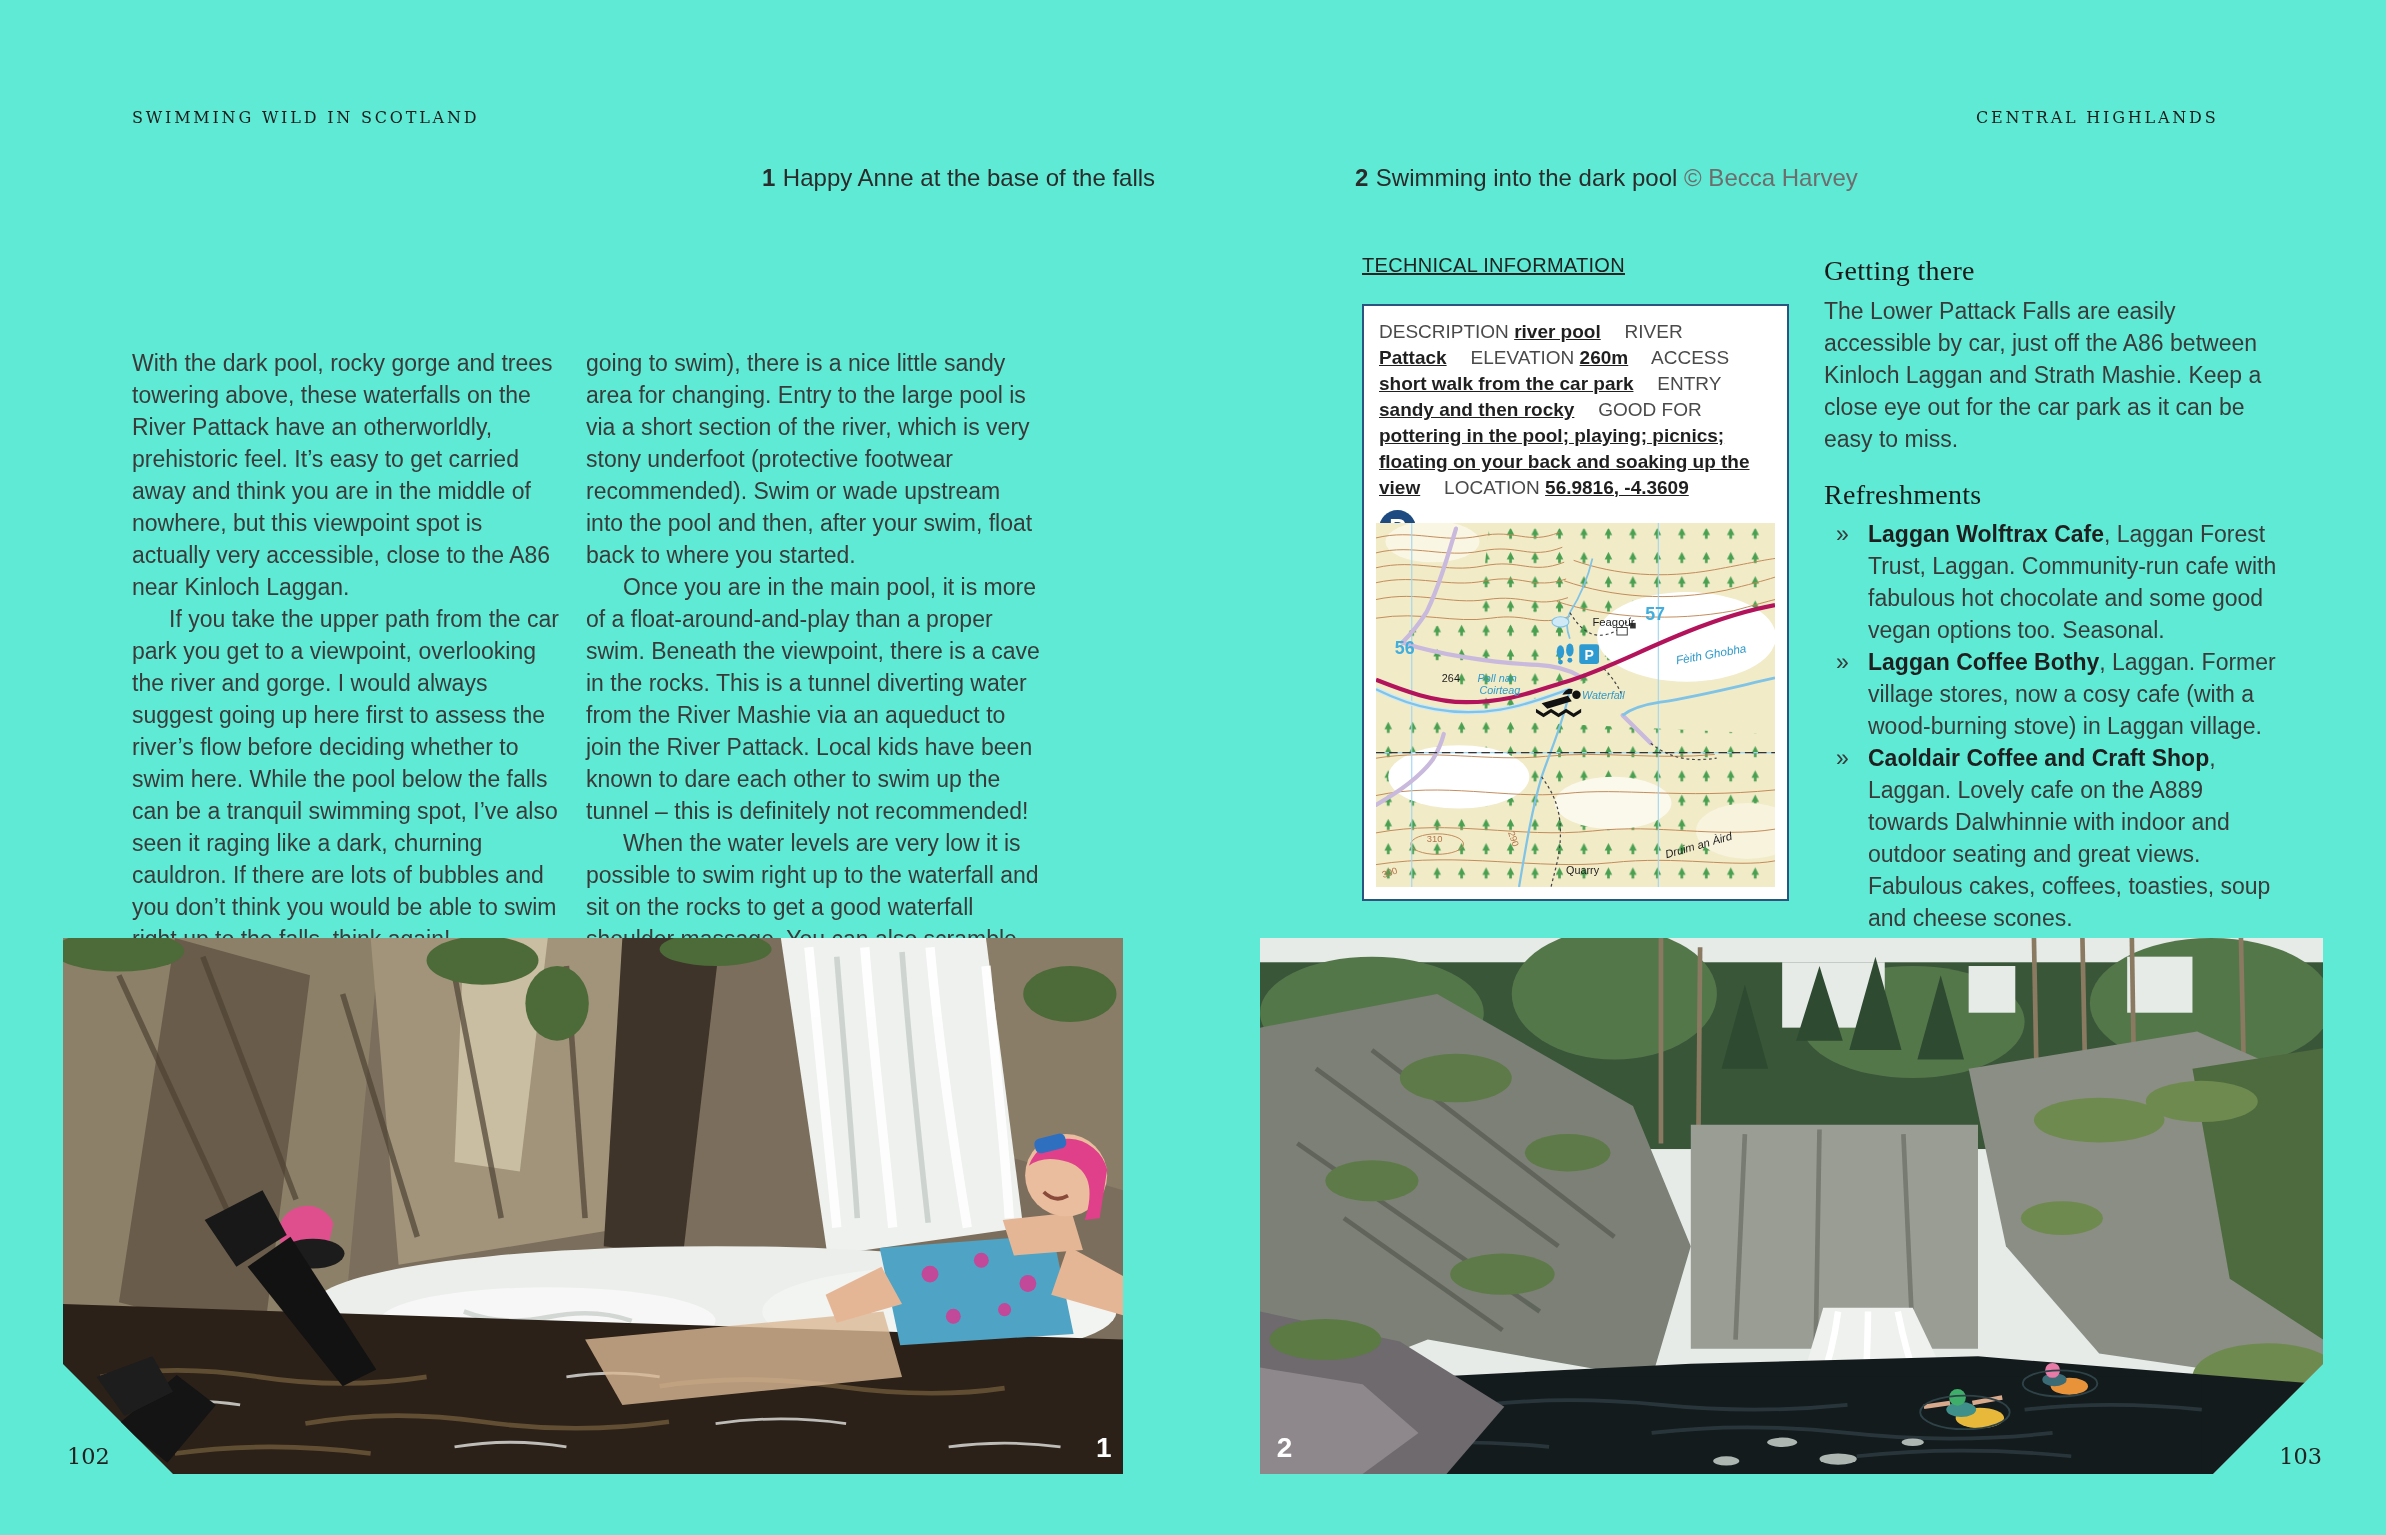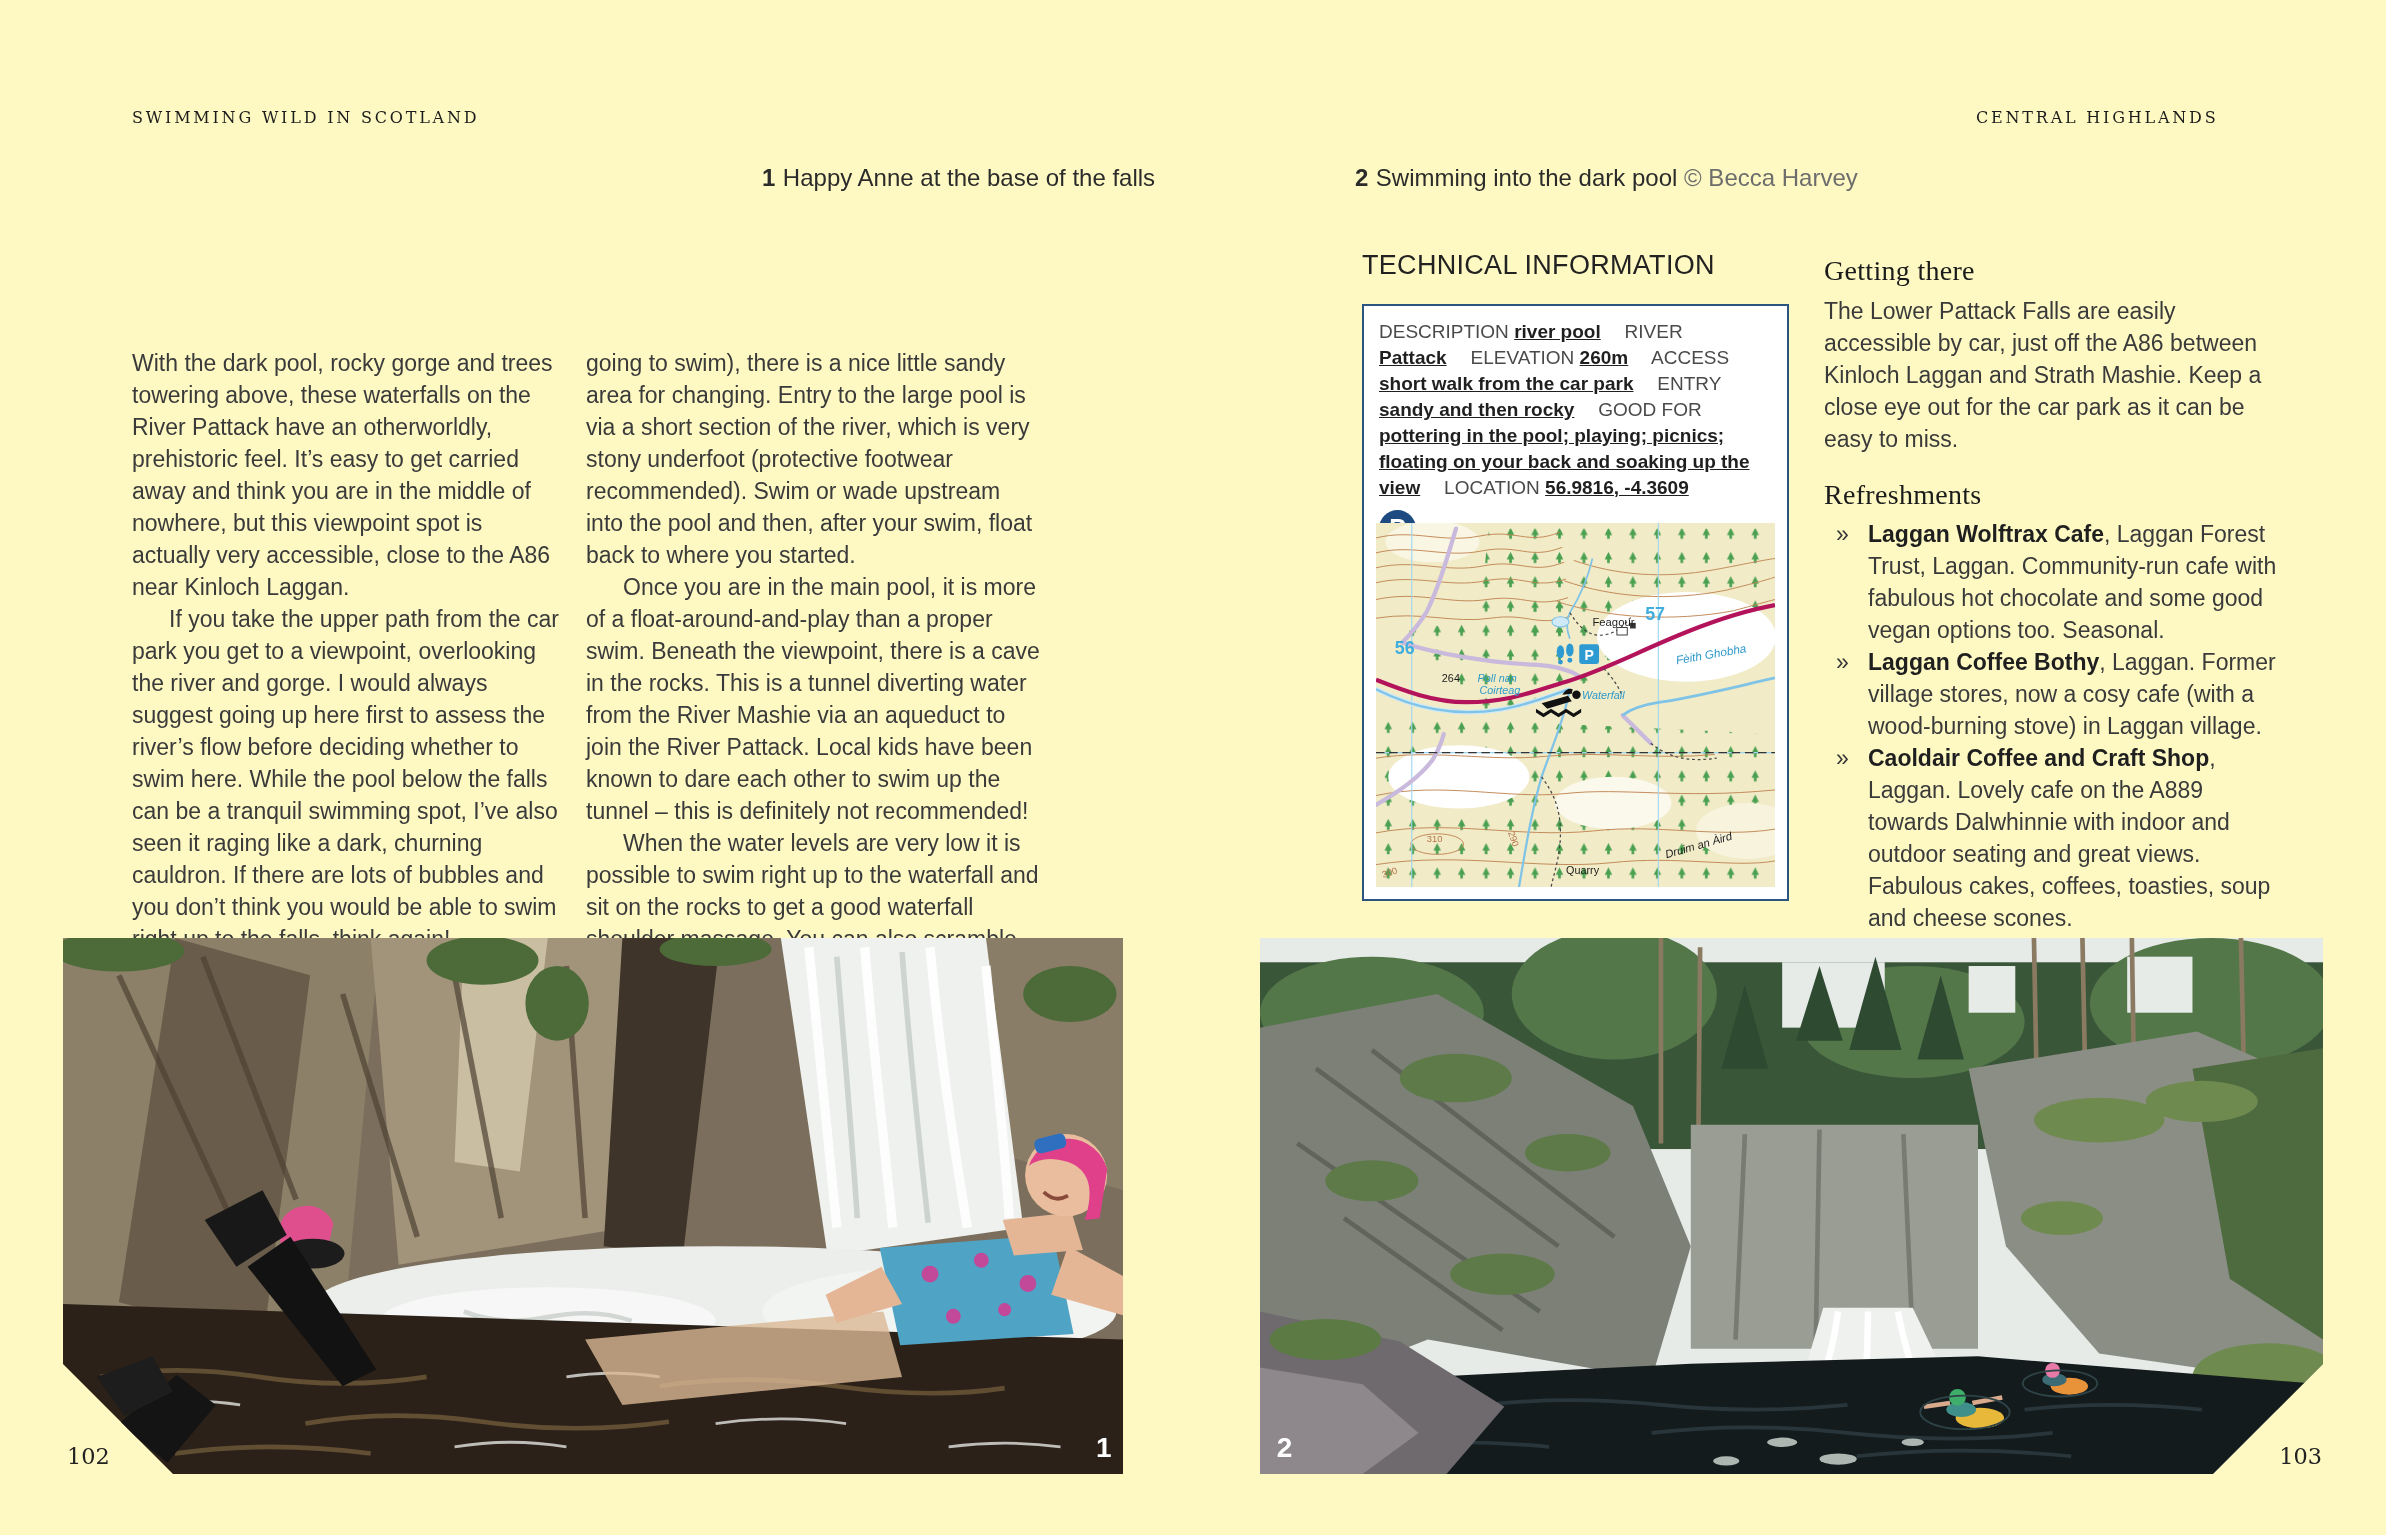--- a/index.html
+++ b/index.html
@@ -1,16 +1,16 @@
 <!DOCTYPE html>
 <html style="font-size:15px"><head>
 <meta charset="utf-8">
 <style>
   html,body{margin:0;padding:0;background:#ffffff;}
-  #spread{position:relative;width:2387px;height:1535px;background:#fef9c3;overflow:hidden;
+  #spread{position:relative;width:2387px;height:1535px;background:#5eead4;overflow:hidden;
           font-family:"Liberation Sans", sans-serif;color:#3a3a3a;}
   .abs{position:absolute;}
 
   
   .runhead{font-family:"DejaVu Serif", "Liberation Serif", serif;font-size:16px;
            letter-spacing:2.8px;color:#1c1c1c;white-space:nowrap;}
   #rh-left{left:132px;top:108px;}
   #rh-right{left:1976px;top:108px;width:280px;text-align:left;}
 
   
@@ -23,22 +23,22 @@
   
   #title{left:132px;top:248px;font-family:"DejaVu Serif","Liberation Serif",serif;
          font-weight:700;font-size:53px;color:#2b5480;letter-spacing:0.5px;white-space:nowrap;}
 
   
   .bodycol{top:347px;}
   #col1{left:132px;width:433px;}
   #col2{left:586px;width:455px;}
   .bodycol p{margin:0;font-size:23px;line-height:32px;color:#3a3a3a;}
   .bodycol p.ind{text-indent:37px;}
-  h3.subhead{margin:25px 0 8.4px 0;font-size:27px;line-height:30px;font-weight:600;
-             color:#222;letter-spacing:0.3px;font-family:"Liberation Sans",sans-serif;}
+  h3.subhead{margin:25px 0 8.4px 0;font-size:20px;line-height:30px;font-weight:600;
+             color:#222;letter-spacing:0.3px;font-family:"Liberation Sans",sans-serif;text-decoration:underline;}
 
   
   #tech{left:1362px;top:250px;width:433px;}
   #tech h3{margin:0 0 24px 0;font-weight:500;}
   #techbox{position:relative;border:2.8px solid #2b5480;width:427px;height:597px;box-sizing:border-box;
            background:#fff;}
   #techfields{margin:13px 15px 0 15px;font-size:19px;line-height:26px;color:#4a4a4a;}
   .pair{margin-right:18.6px;}
   .tv{font-weight:700;color:#1f1f1f;text-decoration:underline;}
   #pcircle{margin:9.3px 0 0 15px;width:37px;height:37px;border-radius:50%;background:#1d4a80;

